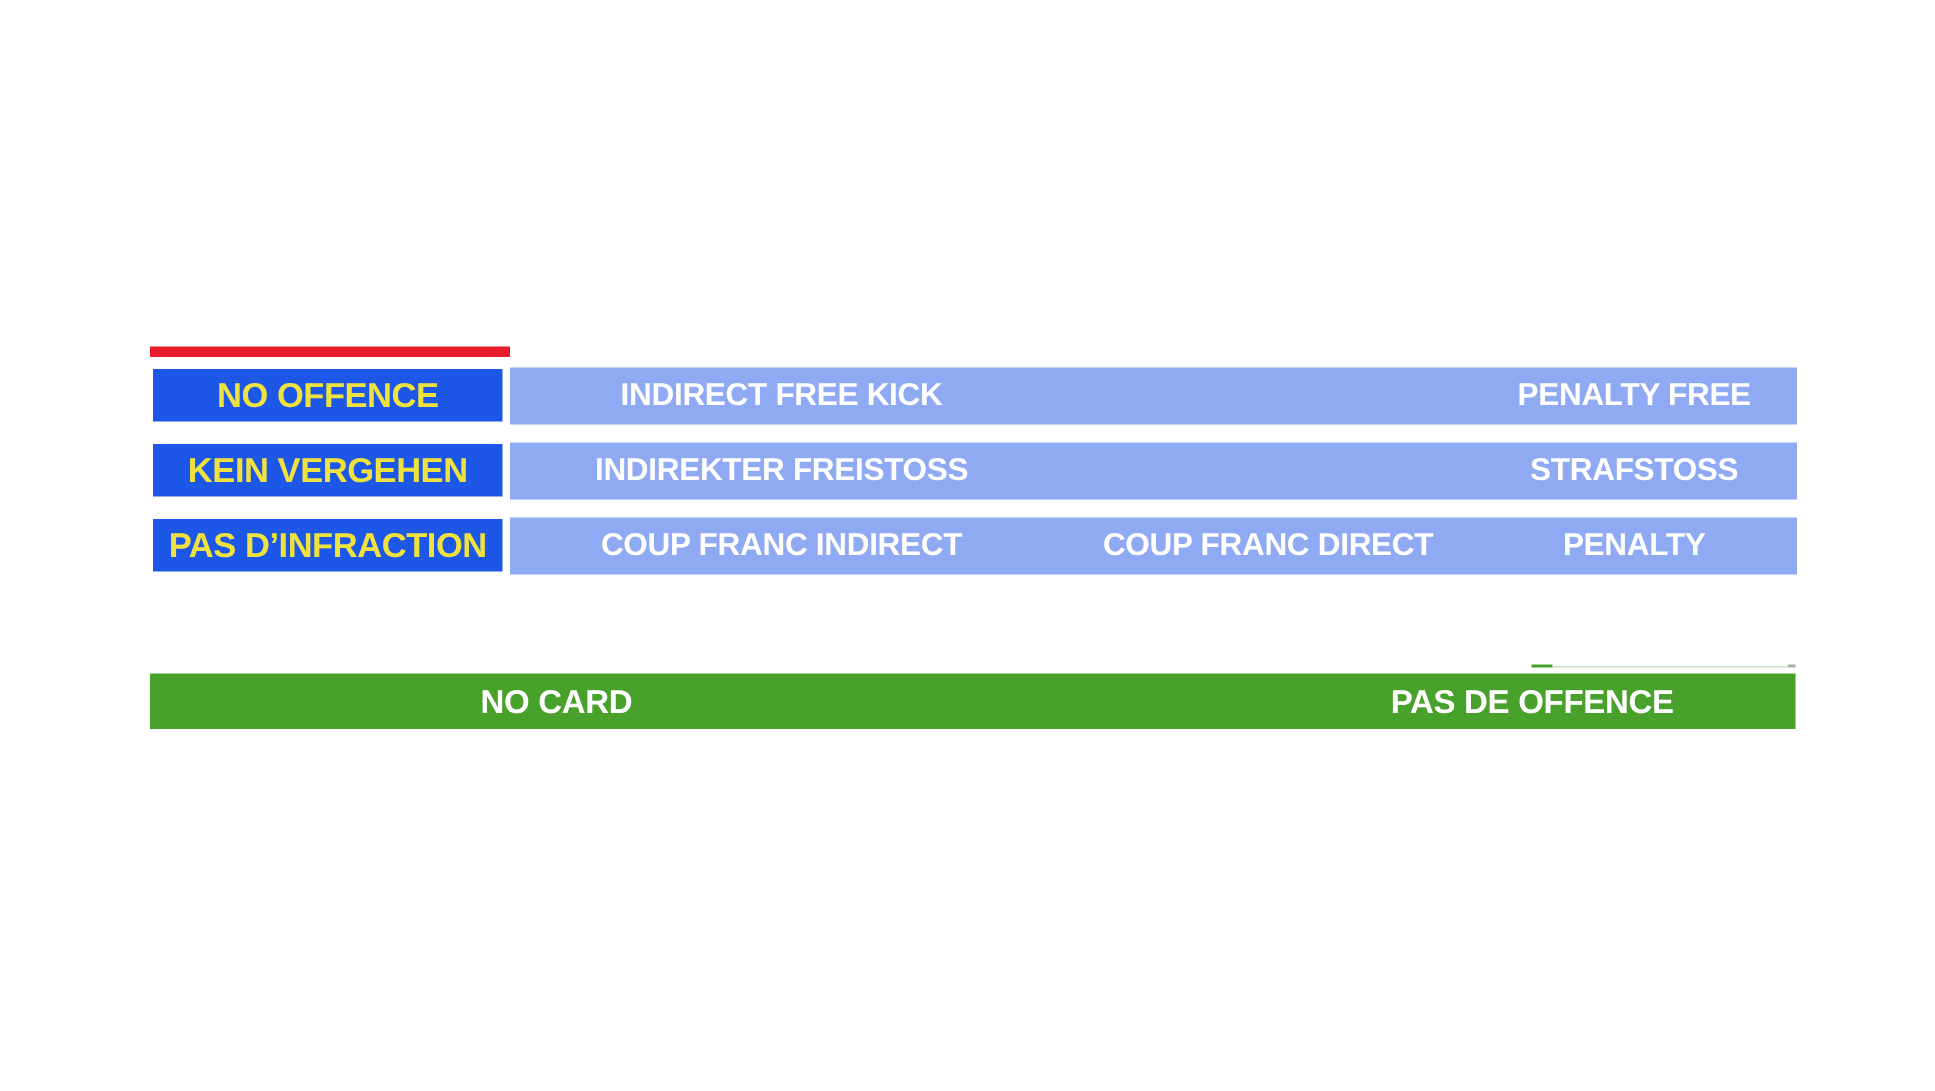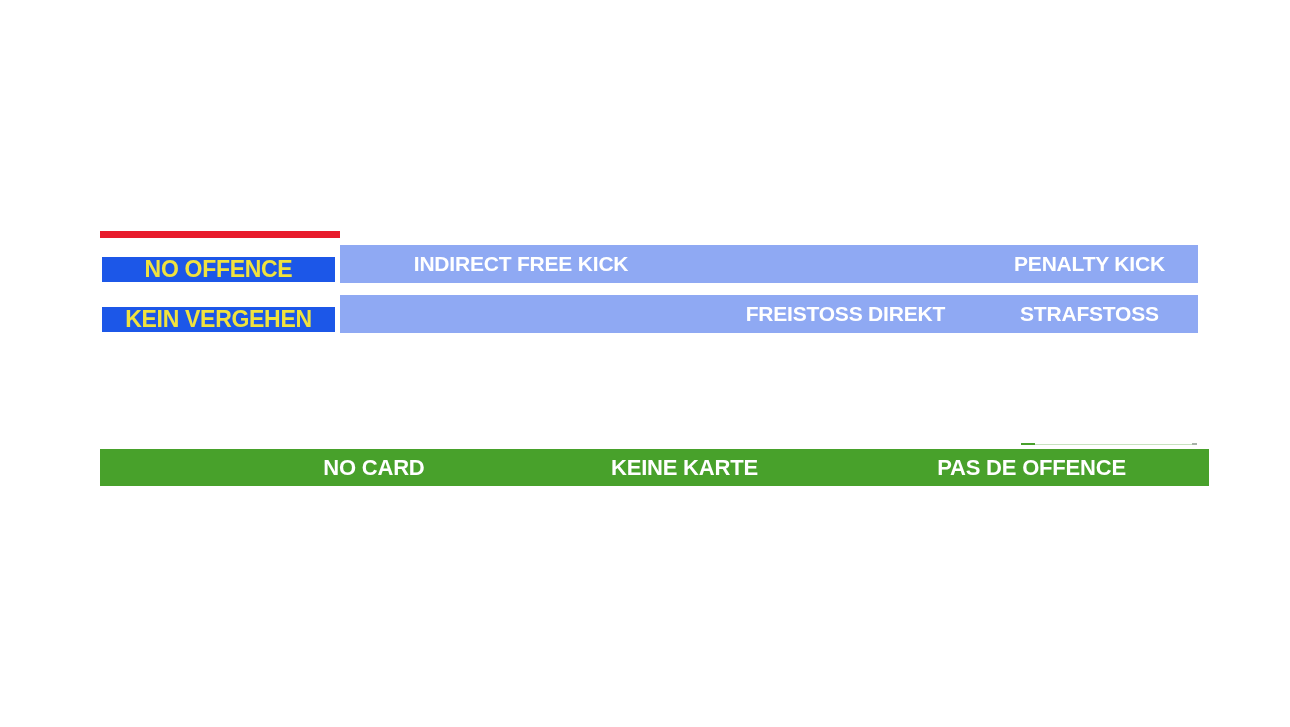--- a/index.html
+++ b/index.html
@@ -29,23 +29,23 @@
 
   
   .row { position: absolute; left: 0; width: 1290px; height: 35px; }
   .row-1 { top: 245px; }
   .row-2 { top: 295px; padding-left: 32px; }
   .row-3 { top: 345px; }
 
   .left-box {
     position: absolute;
     left: 102px;
-    top: 12px;
+    top: 1px;
     width: 233px;
-    height: 25px;
+    height: 35px;
     background: var(--dark-blue, #1c57e8);
     display: flex;
     align-items: center;
     justify-content: center;
   }
   .left-box span {
     color: var(--yellow-text, #f0e23e);
     font-size: 23px;
     letter-spacing: -0.3px;
     white-space: nowrap;
@@ -73,21 +73,20 @@
   .cell-3 { left: 87.35%; }
 
   
   .footer-bar {
     position: absolute;
     left: 100px;
     top: 449px;
     width: 1097px;
     height: 37px;
     background: var(--green, #48a12b);
-    padding-left: 12px;
   }
   .footer-bar .cell-label {
     position: absolute;
     top: 50%;
     transform: translate(-50%, -50%);
     color: var(--white-text, #ffffff);
     font-size: 22px;
     letter-spacing: -0.2px;
     white-space: nowrap;
   }
@@ -127,38 +126,47 @@
 <div class="stage">
 
   <div class="red-underline"></div>
 
   <div class="row row-1">
     <div class="left-box">
       <span>NO OFFENCE</span>
     </div>
     <div class="blue-bar">
       <span class="cell-label cell-1">INDIRECT FREE KICK</span>
-      <span class="cell-label cell-3">PENALTY KICK</span>
+      <span class="cell-label cell-3">PENALTY FREE</span>
     </div>
   </div>
 
   <div class="row row-2">
     <div class="left-box">
       <span>KEIN VERGEHEN</span>
     </div>
     <div class="blue-bar">
-      <span class="cell-label cell-2">FREISTOSS DIREKT</span>
+      <span class="cell-label cell-1">INDIREKTER FREISTOSS</span>
       <span class="cell-label cell-3">STRAFSTOSS</span>
     </div>
   </div>
 
+  <div class="row row-3">
+    <div class="left-box">
+      <span>PAS D’INFRACTION</span>
+    </div>
+    <div class="blue-bar">
+      <span class="cell-label cell-1">COUP FRANC INDIRECT</span>
+      <span class="cell-label cell-2">COUP FRANC DIRECT</span>
+      <span class="cell-label cell-3">PENALTY</span>
+    </div>
+  </div>
 
   <div class="green-dash"></div>
   <div class="green-faint-line"></div>
   <div class="green-right-tick"></div>
 
   <div class="footer-bar">
     <span class="cell-label fcell-1">NO CARD</span>
-    <span class="cell-label fcell-2">KEINE KARTE</span>
     <span class="cell-label fcell-3">PAS DE OFFENCE</span>
   </div>
 
 </div>
 
 </body></html>

